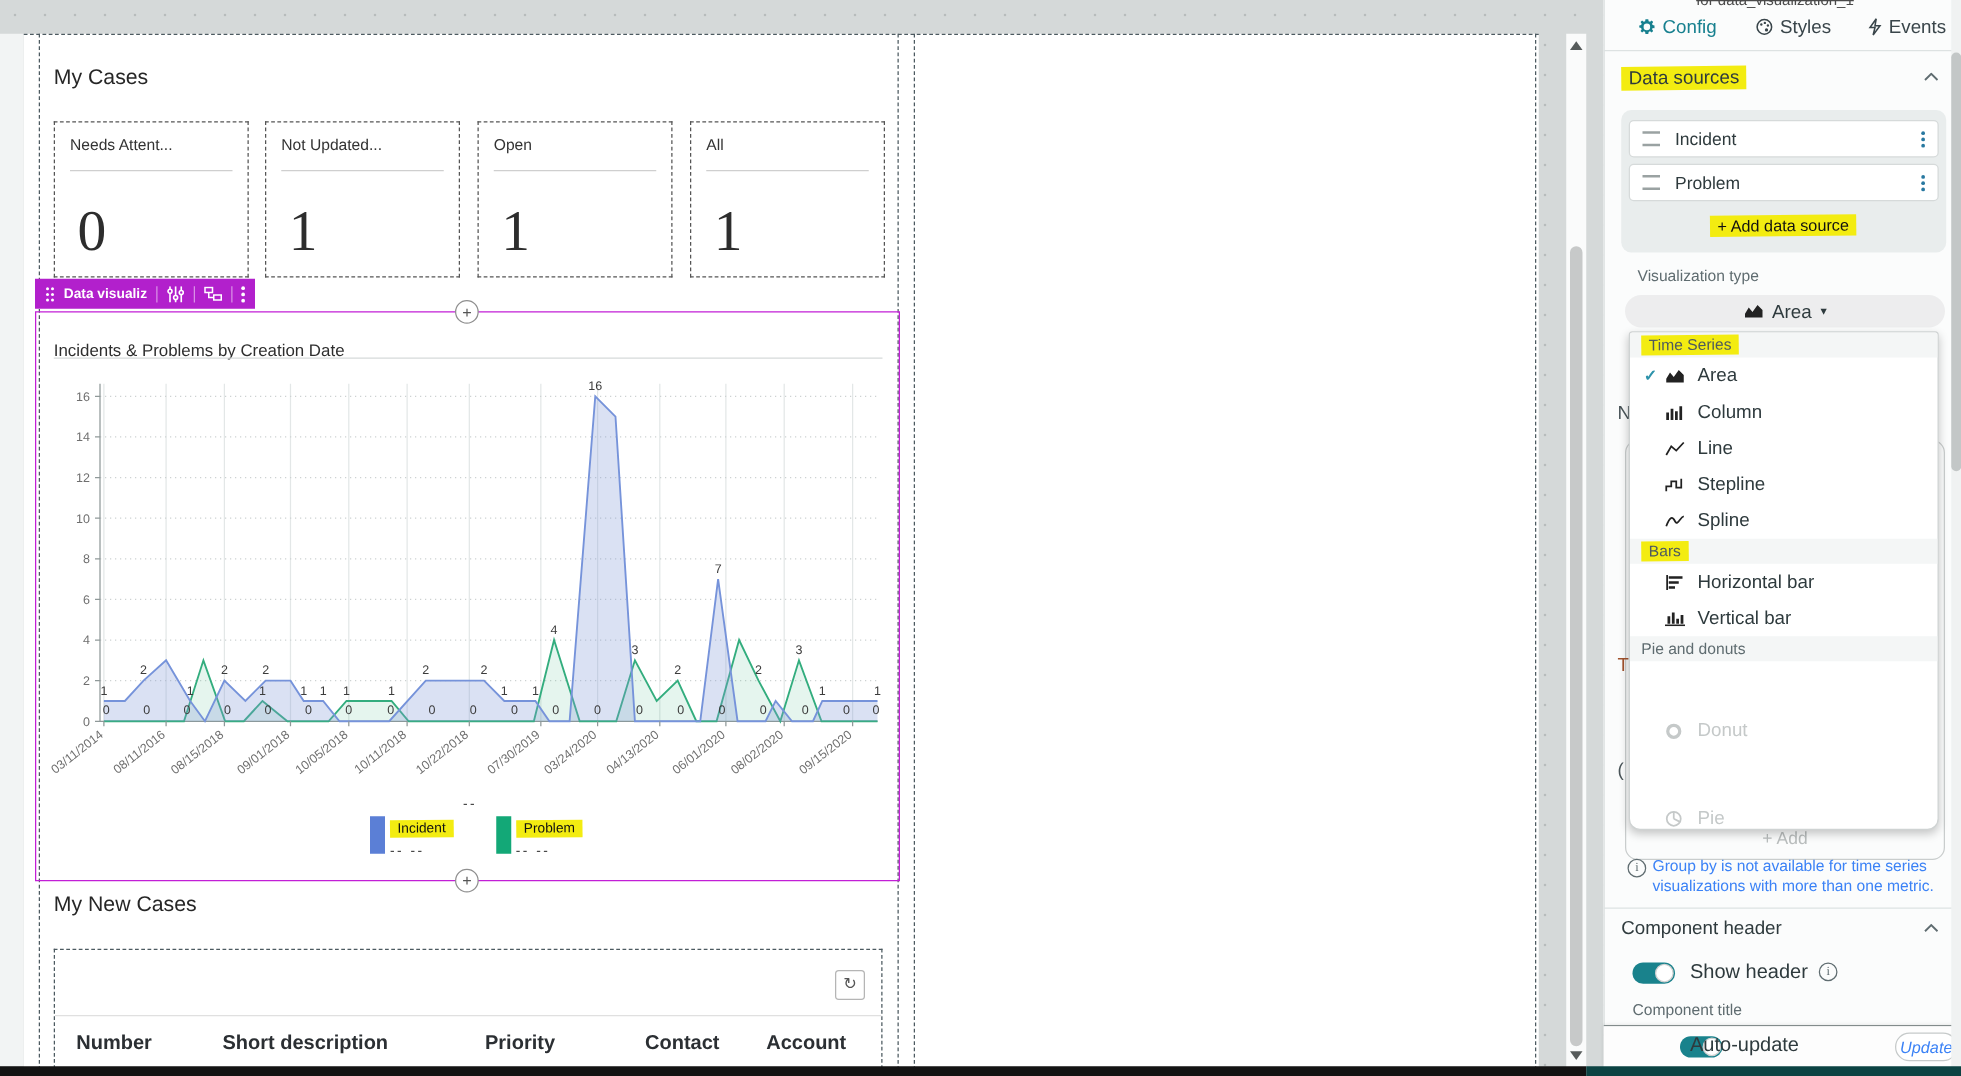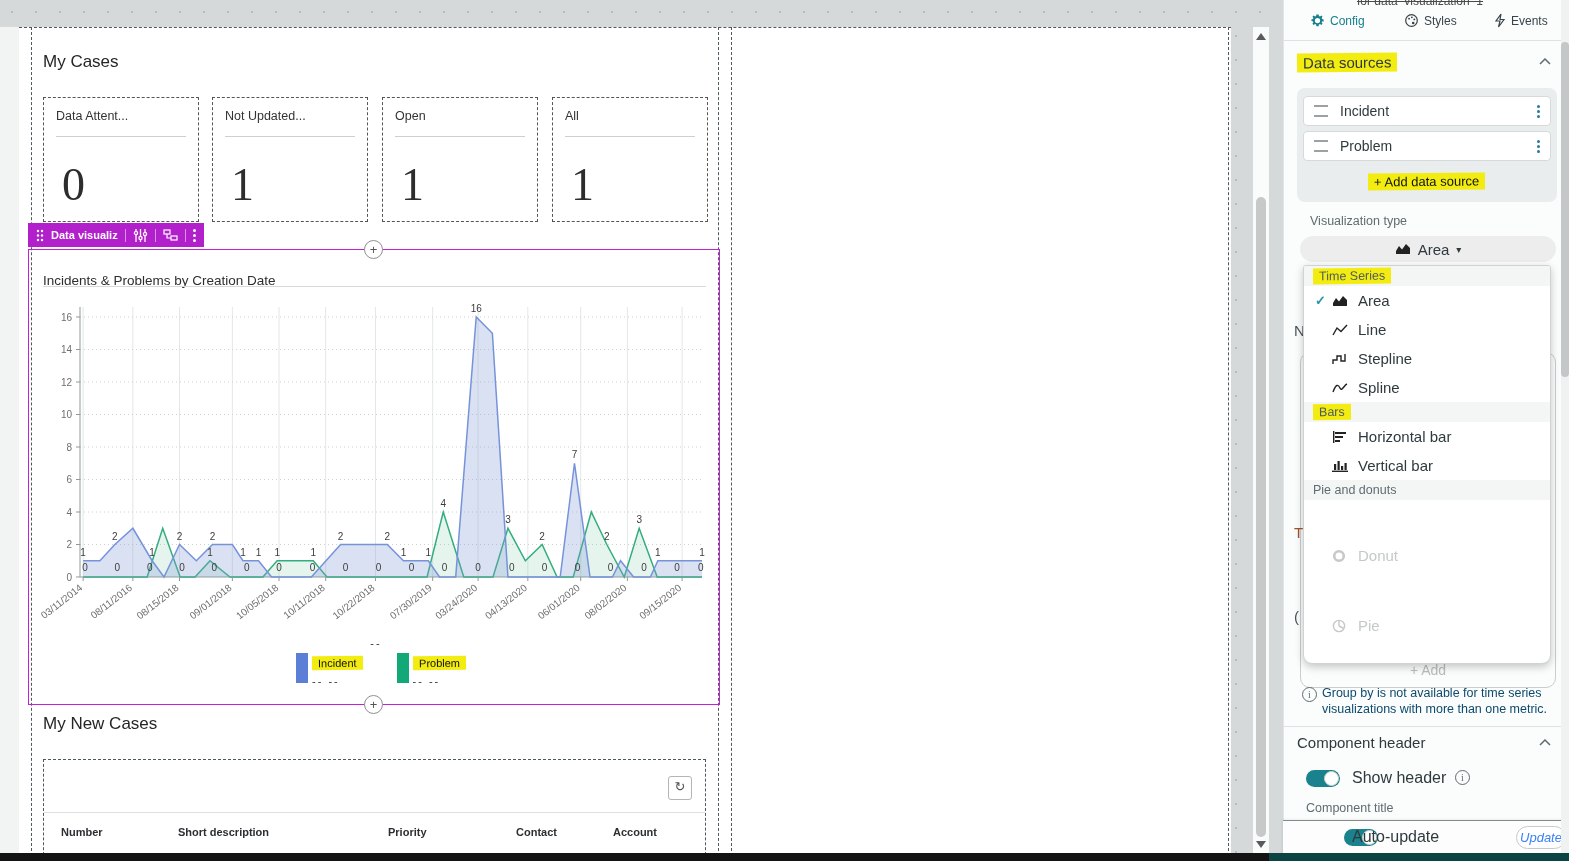--- a/index.html
+++ b/index.html
@@ -28,33 +28,33 @@
   #chart-divider{left:43px;top:286px;width:663px;height:1px;background:#d6dada;}
   #legend{left:296px;top:637px;width:240px;}
   .hl{background:#f3ec11;padding:1px 6px;display:inline-block;transform:rotate(-.6deg);}
   .leg-dash{font-size:11px;color:#333;letter-spacing:2px;}
   .swatch{width:12px;height:30px;display:inline-block;}
   
   #table-box{left:43px;top:759px;width:663px;height:101px;border:1px dashed #4c5a60;background:#fff;box-sizing:border-box;}
   .refresh-btn{right:13px;top:16px;width:22px;height:22px;border:1px solid #b5b5b5;border-radius:3px;
     text-align:center;line-height:20px;font-size:13px;color:#555;background:#fff;}
   .thead-div{left:0;top:52px;width:661px;height:1px;background:#e0e0e0;}
-  .th{top:66px;font-size:11px;font-weight:bold;color:#2b2f33;}
+  .th{top:66px;font-size:16px;font-weight:bold;color:#2b2f33;}
   
   #vscroll{left:1253px;top:27px;width:16px;height:827px;background:#fafbfb;}
   .tri-up{width:0;height:0;border-left:5px solid transparent;border-right:5px solid transparent;border-bottom:7px solid #565b5b;}
   .tri-down{width:0;height:0;border-left:5px solid transparent;border-right:5px solid transparent;border-top:7px solid #565b5b;}
   #vthumb{left:3px;top:170px;width:10px;height:640px;background:#c7c9c9;border-radius:5px;}
   #panel-scroll{left:1561px;top:0;width:8px;height:854px;background:#f0f2f2;}
   #panel-thumb{left:0;top:42px;width:8px;height:335px;background:#c3c7c7;border-radius:4px;}
   
   #panel{left:1283px;top:0;width:286px;height:861px;background:#fbfcfc;border-left:1px solid #e2e6e6;box-sizing:border-box;}
   #top-clip{left:1300px;top:0;width:240px;height:7px;overflow:hidden;text-align:center;}
   #top-clip span{font-size:12px;color:#4a4a4a;text-decoration:line-through;position:relative;top:-9px;}
-  .tab{display:flex;align-items:center;gap:5px;font-size:12px;color:#39454a;}
+  .tab{display:flex;align-items:center;gap:5px;font-size:15px;color:#39454a;}
   .tab.active{color:#17808f;}
   .p-div{left:1283px;width:286px;height:1px;background:#dde2e2;}
   .sec-title{font-size:15px;color:#2e3a3d;}
   .band-hdr{font-size:12.5px;color:#5f6c70;}
   #ds-box{left:1297px;top:88px;width:260px;height:114px;background:#e9eded;border-radius:8px;}
   .ds-row{left:6px;width:248px;height:30px;background:#fff;border:1px solid #d6dada;border-radius:4px;
     display:flex;align-items:center;box-sizing:border-box;padding:0 10px;gap:12px;font-size:14px;color:#2e3a3d;}
   .handle{width:14px;height:8px;border-top:2px solid #9aa2a2;border-bottom:2px solid #9aa2a2;}
   .kebab{margin-left:auto;display:flex;flex-direction:column;gap:2px;}
   .kebab i{width:3px;height:3px;border-radius:50%;background:#2878a0;}
@@ -64,21 +64,21 @@
   #behind-add{left:1300px;top:662px;width:256px;text-align:center;font-size:14px;color:#b9bdbd;}
   .sliver{color:#4a5559;font-size:15px;}
   #dropdown{left:1303px;top:265px;width:248px;height:399px;background:#fff;border:1px solid #cfd3d3;
     border-radius:3px 3px 9px 9px;box-shadow:0 3px 8px rgba(0,0,0,.22);box-sizing:border-box;overflow:hidden;}
   .dd-band{height:20px;background:#f4f6f6;display:flex;align-items:center;padding-left:9px;}
   .dd-item{height:29px;display:flex;align-items:center;padding-left:11px;font-size:15px;color:#2e3a3d;gap:0;}
   .dd-item .chk{width:17px;font-size:13px;color:#2d93ab;font-weight:bold;}
   .dd-item .icn{width:26px;color:#222;display:flex;align-items:center;}
   .dd-item.disabled{color:#c5c9c9;margin-top:41px;}
   .dd-item.disabled .icn{color:#c5c9c9;}
-  #note{left:1322px;top:686px;width:238px;font-size:12.5px;color:#0c4a6e;line-height:1.25;}
+  #note{left:1322px;top:686px;width:238px;font-size:12.5px;color:#3b82f6;line-height:1.25;}
   .toggle{width:34px;height:17px;border-radius:9px;background:#19828c;position:relative;display:inline-block;}
   .toggle .knob{position:absolute;right:1px;top:1px;width:15px;height:15px;border-radius:50%;background:#fff;border:1px solid #d0d0d0;box-sizing:border-box;}
   .big-lbl{font-size:16px;color:#2e3a3d;}
   #footer{left:1283px;top:821px;width:286px;height:33px;background:#fdfdfd;box-shadow:0 -1px 3px rgba(0,0,0,.12);}
   #update-btn{left:1516px;top:826px;width:50px;height:23px;border:1.5px solid #c6caca;border-radius:12px;
     background:#fff;color:#3b82f6;font-size:13px;text-align:center;line-height:21px;box-sizing:border-box;font-style:italic;}
   .strip-l{left:0;top:853px;width:1269px;height:8px;background:#131313;}
   .strip-r{left:1269px;top:853px;width:300px;height:8px;background:#0c4343;}
   .info-i{display:inline-block;width:15px;height:15px;border:1px solid #5f6c70;border-radius:50%;
     font-size:10px;color:#5f6c70;text-align:center;line-height:14px;font-family:"Liberation Serif",serif;box-sizing:border-box;}
@@ -95,21 +95,21 @@
   <div class="abs left-strip"></div>
   <div class="abs hguide"></div>
   <div class="abs vguide" style="left:31px"></div>
   <div class="abs vguide" style="left:718px"></div>
   <div class="abs vguide" style="left:731px"></div>
   <div class="abs vguide" style="left:1228px"></div>
 
   <div class="abs section-title" style="left:43px;top:52px">My Cases</div>
 
   <div class="abs card" style="left:43px;top:97px">
-    <span class="lbl">Data Attent...</span>
+    <span class="lbl">Needs Attent...</span>
     <span class="div"></span>
     <span class="val">0</span>
   </div>
   <div class="abs card" style="left:212px;top:97px">
     <span class="lbl">Not Updated...</span>
     <span class="div"></span>
     <span class="val">1</span>
   </div>
   <div class="abs card" style="left:382px;top:97px">
     <span class="lbl">Open</span>
@@ -438,20 +438,34 @@
       <svg width="16" height="12" viewBox="0 0 16 12">
           <path d="M1 11 V8 L4 3 L7 6.5 L11 1 L15 5 V11 Z" fill="currentColor"></path>
         </svg>
       </span>
     <span>Area</span>
   </div>
   <div class="dd-item">
     <span class="chk"></span>
     <span class="icn">
       <svg width="16" height="12" viewBox="0 0 16 12">
+          <g fill="currentColor">
+            <rect x="1" y="6" width="2.2" height="6"></rect>
+            <rect x="4.5" y="3" width="2.2" height="9"></rect>
+            <rect x="8" y="5" width="2.2" height="7"></rect>
+            <rect x="11.5" y="1" width="2.2" height="11"></rect>
+          </g>
+        </svg>
+      </span>
+    <span>Column</span>
+  </div>
+  <div class="dd-item">
+    <span class="chk"></span>
+    <span class="icn">
+      <svg width="16" height="12" viewBox="0 0 16 12">
           <polyline points="1,11 5,4 9,7.5 15,1" fill="none" stroke="currentColor" stroke-width="1.4"></polyline>
         </svg>
       </span>
     <span>Line</span>
   </div>
   <div class="dd-item">
     <span class="chk"></span>
     <span class="icn">
       <svg width="16" height="12" viewBox="0 0 16 12">
           <path d="M1 11 V7 H5 V3 H9 V8 H13 V1" fill="none" stroke="currentColor" stroke-width="1.4"></path>

